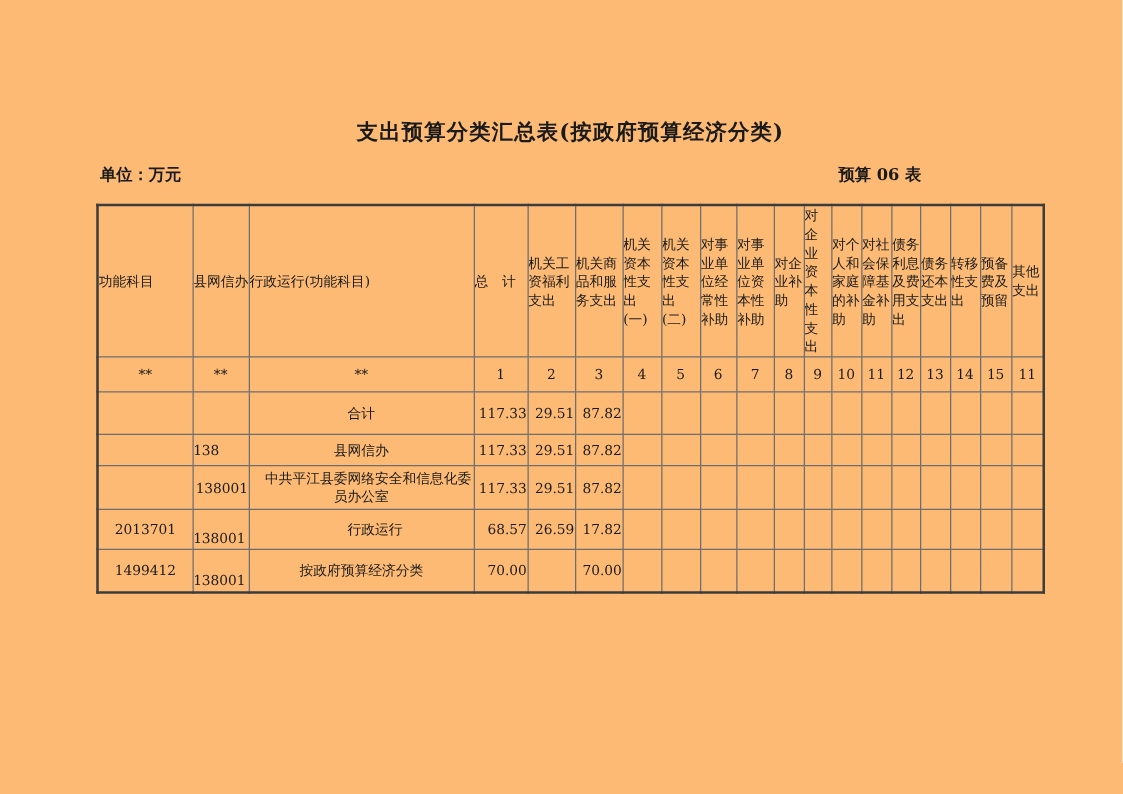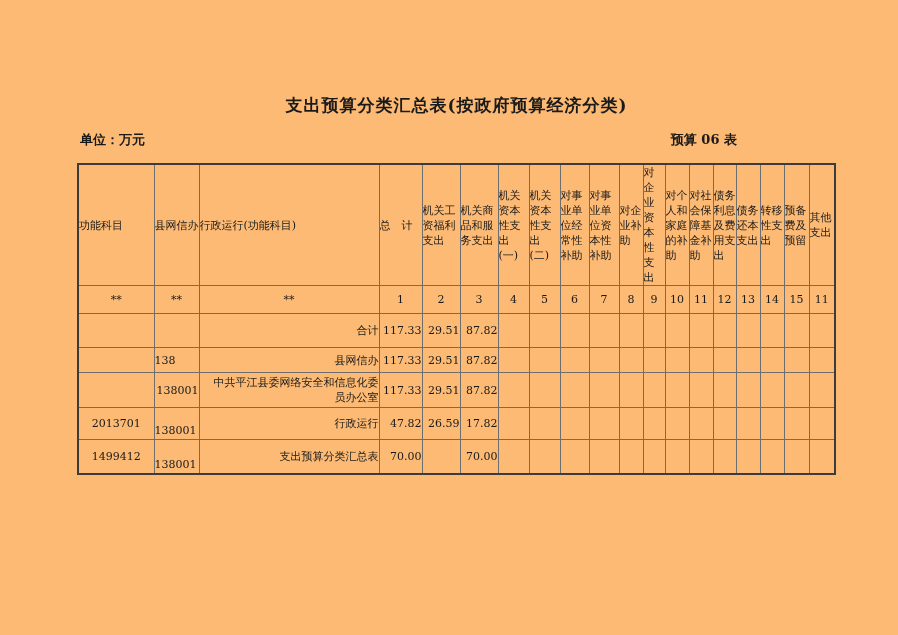--- a/index.html
+++ b/index.html
@@ -22,21 +22,21 @@
     border:1px solid #6e6e6e;padding:0;overflow:hidden;
     font-weight:normal;line-height:15px;
   }
   th.h-label{text-align:left;vertical-align:middle;white-space:pre-line;padding:1px 0;}
   th.h-num{text-align:center;vertical-align:middle;height:27px;}
   td.func-code{text-align:center;vertical-align:middle;}
   td.unit-code{padding:0 2px;}
   td.unit-code.left-middle{text-align:left;vertical-align:middle;}
   td.unit-code.right-middle{text-align:right;vertical-align:middle;}
   td.unit-code.left-bottom{text-align:left;vertical-align:bottom;padding-bottom:1px;}
-  td.name-cell{text-align:right;vertical-align:middle;white-space:pre-line;padding:1px 2px;}
+  td.name-cell{text-align:center;vertical-align:middle;white-space:pre-line;padding:1px 2px;}
   td.value-cell{text-align:right;vertical-align:middle;padding:0 2px;}
 </style>
 </head>
 <body>
 
 <div class="sheet">
   <h1 class="doc-title">支出预算分类汇总表(按政府预算经济分类)</h1>
   <div class="meta-row">
     <span class="unit-label">单位：万元</span>
     <span class="table-number-label">预算 06 表</span>
@@ -213,41 +213,41 @@
           <td class="value-cell"></td>
           <td class="value-cell"></td>
           <td class="value-cell"></td>
           <td class="value-cell"></td>
           <td class="value-cell"></td>
         </tr>
         <tr style="height: 32px;">
           <td class="func-code">2013701</td>
           <td class="unit-code left-bottom">138001</td>
           <td class="name-cell">　　行政运行</td>
-          <td class="value-cell">47.82</td>
+          <td class="value-cell">68.57</td>
           <td class="value-cell">26.59</td>
           <td class="value-cell">17.82</td>
           <td class="value-cell"></td>
           <td class="value-cell"></td>
           <td class="value-cell"></td>
           <td class="value-cell"></td>
           <td class="value-cell"></td>
           <td class="value-cell"></td>
           <td class="value-cell"></td>
           <td class="value-cell"></td>
           <td class="value-cell"></td>
           <td class="value-cell"></td>
           <td class="value-cell"></td>
           <td class="value-cell"></td>
           <td class="value-cell"></td>
         </tr>
         <tr style="height: 34px;">
           <td class="func-code">1499412</td>
           <td class="unit-code left-bottom">138001</td>
-          <td class="name-cell">支出预算分类汇总表</td>
+          <td class="name-cell">按政府预算经济分类</td>
           <td class="value-cell">70.00</td>
           <td class="value-cell"></td>
           <td class="value-cell">70.00</td>
           <td class="value-cell"></td>
           <td class="value-cell"></td>
           <td class="value-cell"></td>
           <td class="value-cell"></td>
           <td class="value-cell"></td>
           <td class="value-cell"></td>
           <td class="value-cell"></td>

